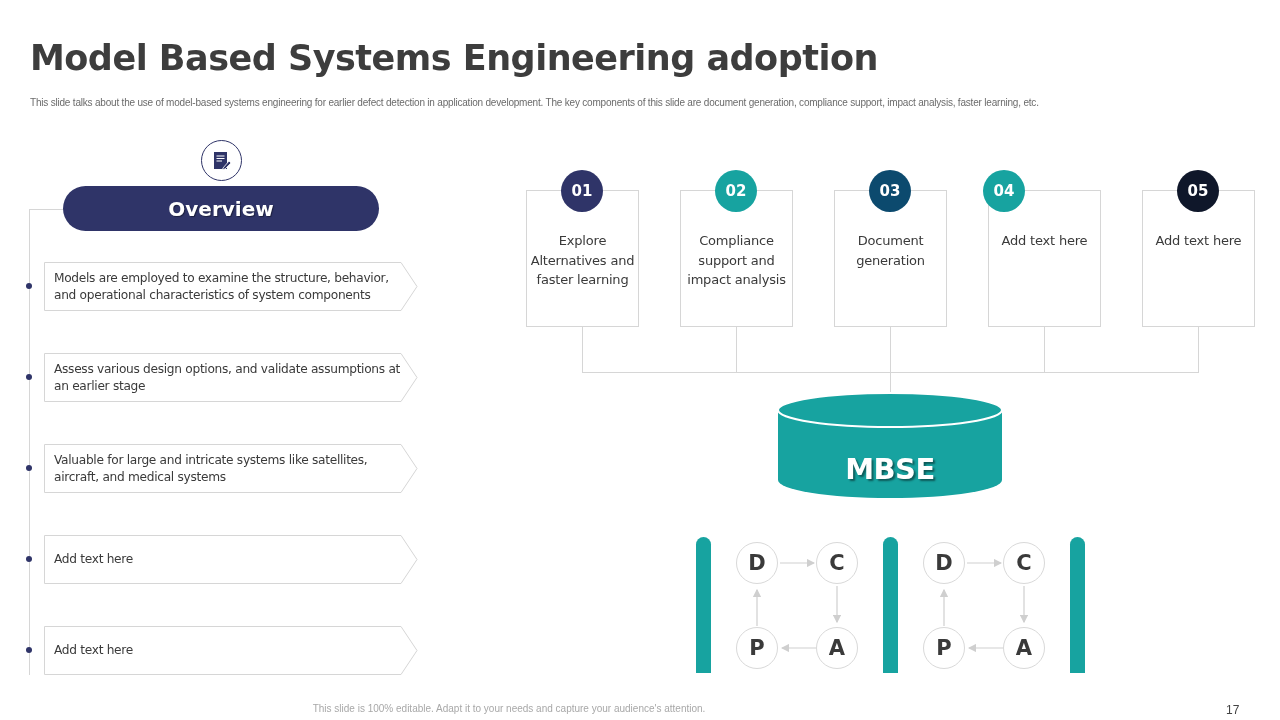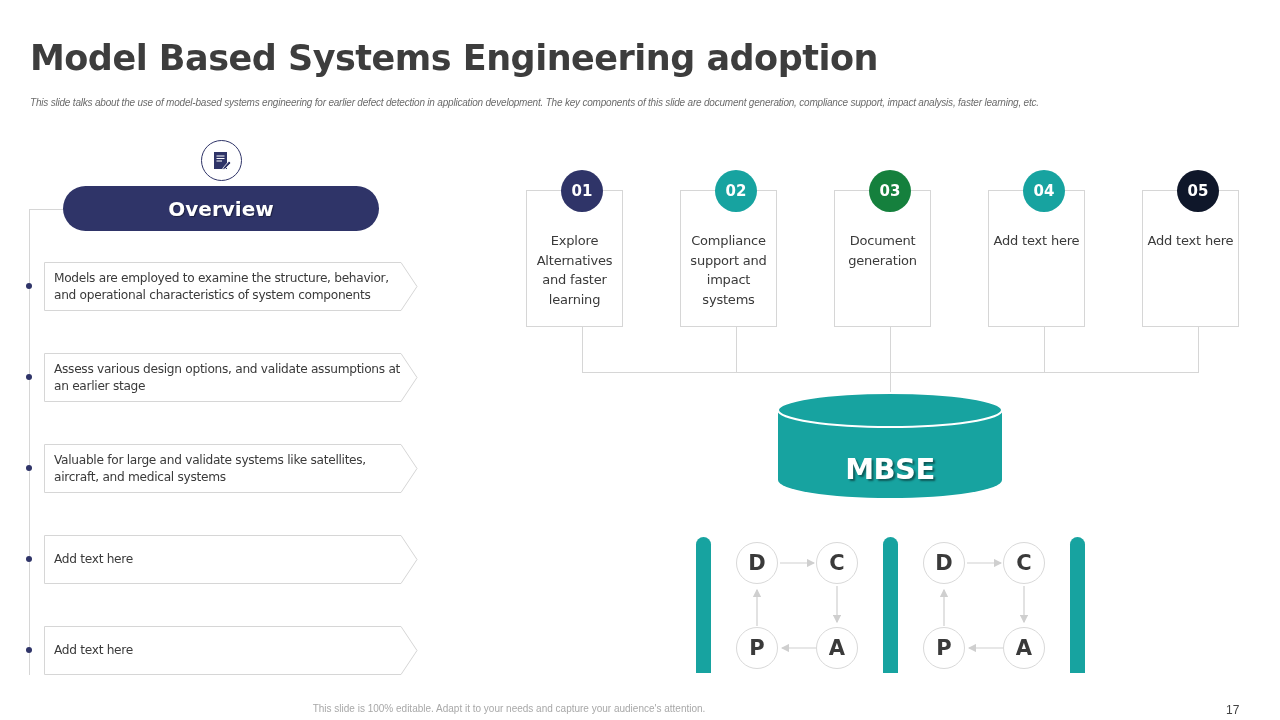--- a/index.html
+++ b/index.html
@@ -7,21 +7,21 @@
   body { position: relative; font-family: "DejaVu Sans", sans-serif; color: #404040; }
 
   .title {
     position: absolute; left: 30px; top: 38px;
     font-family: "DejaVu Sans", sans-serif; font-weight: bold;
     font-size: 35px; color: #3d3d3d; letter-spacing: -0.5px;
   }
   .subtitle {
     position: absolute; left: 30px; top: 97px; width: 1230px;
     font-family: "Liberation Sans", sans-serif; font-size: 10px; color: #6b6b6b;
-    letter-spacing: -0.2px; white-space: nowrap; font-style: italic;
+    letter-spacing: -0.2px; white-space: nowrap;
   }
 
   
   .ov-icon {
     position: absolute; left: 201px; top: 140px; width: 41px; height: 41px;
     border: 1.5px solid #2f3468; border-radius: 50%; background: #fff;
     display: flex; align-items: center; justify-content: center;
   }
   .ov-pill {
     position: absolute; left: 63px; top: 186px; width: 316px; height: 45px;
@@ -39,21 +39,21 @@
   .ov-item svg { position: absolute; left: 0; top: 0; }
   .ov-item .txt {
     position: absolute; left: 10px; top: 0; height: 49px; width: 350px;
     display: flex; align-items: center;
     font-family: "DejaVu Sans", sans-serif; font-size: 12.2px; line-height: 17px; color: #3a3a3a;
     letter-spacing: -0.3px;
   }
 
   
   .card {
-    position: absolute; top: 190px; width: 97px; height: 137px;
+    position: absolute; top: 190px; width: 113px; height: 137px;
     border: 1px solid #d6d6d6; background: #fff;
   }
   .card .txt {
     position: absolute; left: 0; right: 0; top: 40px; text-align: center;
     font-family: "DejaVu Sans", sans-serif; font-size: 13px; line-height: 19.5px; color: #3a3a3a;
     letter-spacing: -0.2px;
   }
   .num {
     position: absolute; top: 170px; width: 42px; height: 42px; border-radius: 50%;
     color: #fff; font-family: "DejaVu Sans", sans-serif; font-weight: bold; font-size: 15px;
@@ -122,21 +122,21 @@
       <path d="M0.5 0.5 H357 L373 24.5 L357 48.5 H0.5 Z" fill="#fff" stroke="#d6d6d6"></path>
     </svg>
   <div class="txt">Assess various design options, and validate assumptions at an earlier stage</div>
 </div>
 
 <div class="ov-dot" style="top:465px"></div>
 <div class="ov-item" style="top:444px">
   <svg width="374" height="49">
       <path d="M0.5 0.5 H357 L373 24.5 L357 48.5 H0.5 Z" fill="#fff" stroke="#d6d6d6"></path>
     </svg>
-  <div class="txt">Valuable for large and validate systems like satellites, aircraft, and medical systems</div>
+  <div class="txt">Valuable for large and intricate systems like satellites, aircraft, and medical systems</div>
 </div>
 
 <div class="ov-dot" style="top:556px"></div>
 <div class="ov-item" style="top:535px">
   <svg width="374" height="49">
       <path d="M0.5 0.5 H357 L373 24.5 L357 48.5 H0.5 Z" fill="#fff" stroke="#d6d6d6"></path>
     </svg>
   <div class="txt">Add text here</div>
 </div>
 
@@ -152,36 +152,36 @@
 <div class="conn" style="left:736px; top:327px; width:1px; height:45px"></div>
 <div class="conn" style="left:890px; top:327px; width:1px; height:66px"></div>
 <div class="conn" style="left:1044px; top:327px; width:1px; height:45px"></div>
 <div class="conn" style="left:1198px; top:327px; width:1px; height:45px"></div>
 <div class="conn" style="left:582px; top:372px; width:617px; height:1px"></div>
 
 <div class="card" style="left:526px">
   <div class="txt">Explore Alternatives and faster learning</div>
 </div>
 <div class="card" style="left:680px">
-  <div class="txt">Compliance support and impact systems</div>
+  <div class="txt">Compliance support and impact analysis</div>
 </div>
 <div class="card" style="left:834px">
   <div class="txt">Document generation</div>
 </div>
 <div class="card" style="left:988px">
   <div class="txt">Add text here</div>
 </div>
 <div class="card" style="left:1142px">
   <div class="txt">Add text here</div>
 </div>
 
 <div class="num" style="left:561px; background:#2f3468">01</div>
 <div class="num" style="left:715px; background:#17a3a0">02</div>
-<div class="num" style="left:869px; background:#15803d">03</div>
-<div class="num" style="left:1023px; background:#17a3a0">04</div>
+<div class="num" style="left:869px; background:#0c4a6e">03</div>
+<div class="num" style="left:983px; background:#17a3a0">04</div>
 <div class="num" style="left:1177px; background:#0f172a">05</div>
 
 <svg class="cyl" width="226" height="108" viewBox="0 0 226 108">
   <path d="M1 18 L1 88 A112 18 0 0 0 225 88 L225 18 Z" fill="#17a3a0"></path>
   <ellipse cx="113" cy="18" rx="112" ry="17" fill="#17a3a0" stroke="#ffffff" stroke-width="2"></ellipse>
 </svg>
 <div class="cyl-label">MBSE</div>
 
 <div class="bar" style="left:696px"></div>
 <div class="bar" style="left:883px"></div>

